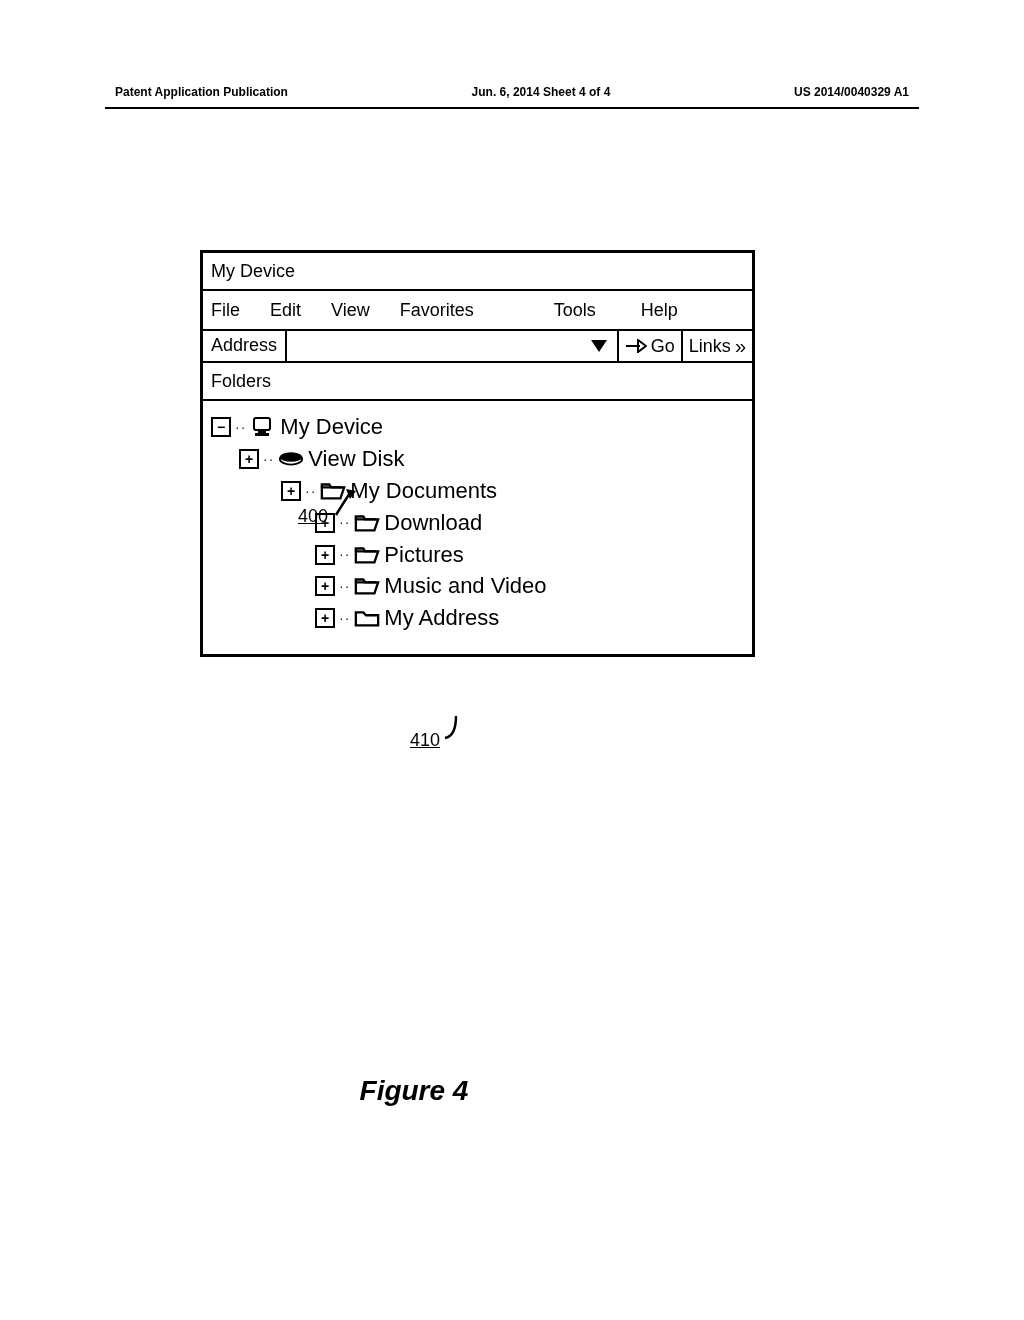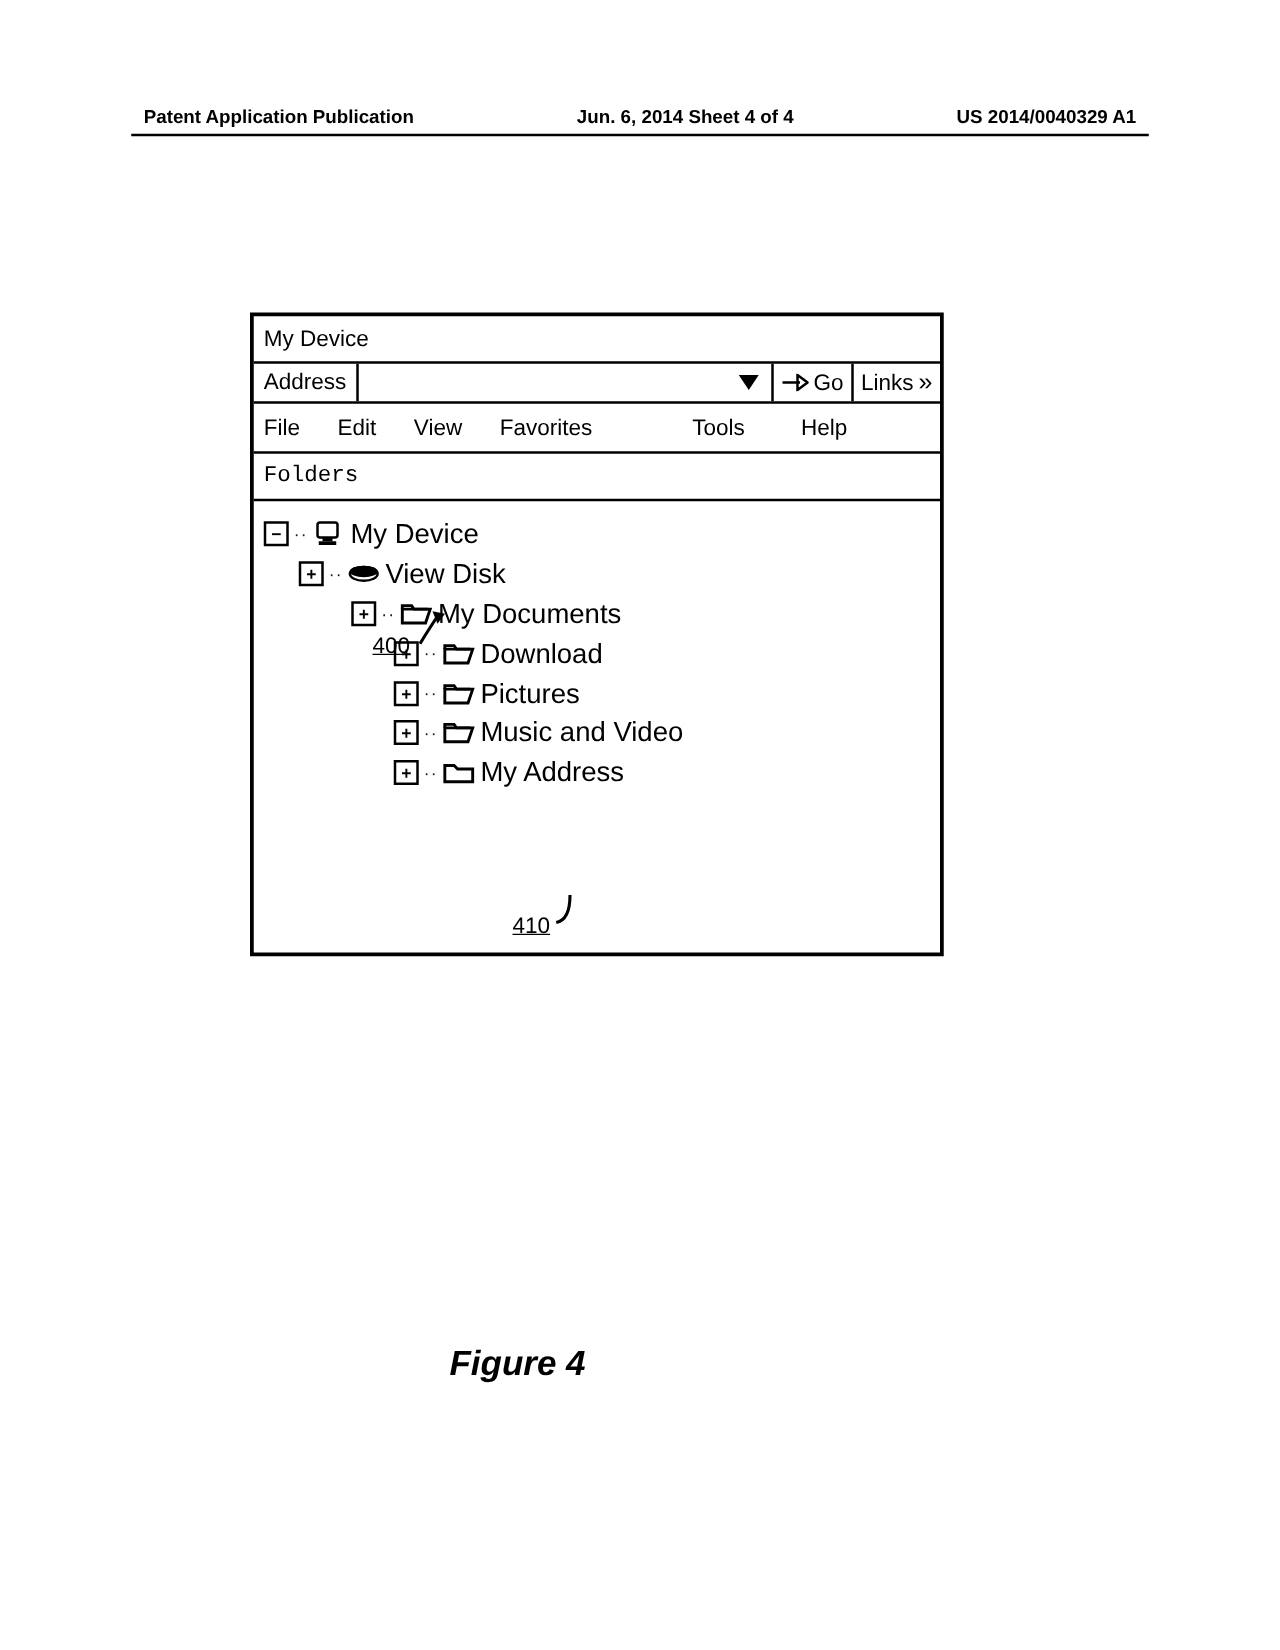--- a/index.html
+++ b/index.html
@@ -12,36 +12,36 @@
     color: #000;
     position: relative;
   }
   .page-header {
     position: absolute;
     top: 85px;
     left: 115px;
     right: 115px;
     display: flex;
     justify-content: space-between;
-    font-size: 15px;
+    font-size: 12px;
     font-weight: bold;
   }
   .page-header .hl {
     position: absolute;
     top: 22px;
     left: -10px;
     right: -10px;
     border-top: 2px solid #000;
   }
   .window {
     position: absolute;
     top: 250px;
     left: 200px;
     width: 555px;
-    height: 515px;
+    height: 407px;
     border: 3px solid #000;
     box-sizing: border-box;
     background: #fff;
   }
   .row {
     border-bottom: 2px solid #000;
     padding: 4px 8px;
     font-size: 18px;
     display: flex;
     align-items: center;
@@ -62,21 +62,21 @@
     border-right: 2px solid #000;
     display:flex; align-items:center;
     padding: 0 6px;
     gap:4px;
   }
   .links-box {
     display:flex; align-items:center;
     padding: 0 6px;
     gap:4px;
   }
-  .folders-row { height: 28px; font-family: Liberation Mono, monospace; }
+  .folders-row { height: 28px; }
   .tree {
     padding: 10px 8px 8px 8px;
     font-size: 22px;
     font-weight: 500;
     line-height: 1.45;
   }
   .tree-node {
     display:flex;
     align-items:center;
     gap:4px;
@@ -119,49 +119,49 @@
 <div class="page-header">
   <span>Patent Application Publication</span>
   <span>Jun. 6, 2014  Sheet 4 of 4</span>
   <span>US 2014/0040329 A1</span>
   <div class="hl"></div>
 </div>
 
 <div class="window">
   <div class="row title-row">My Device</div>
 
-  <div class="row addr-row">
-    <div class="addr-label">Address</div>
-    <div class="addr-field">
-      <svg width="20" height="16" viewBox="0 0 20 16">
-          <polygon points="2,2 18,2 10,14" fill="#000"></polygon>
-        </svg>
-    </div>
-    <div class="go-box">
-      <svg width="22" height="14" viewBox="0 0 22 14">
-          <line x1="1" y1="7" x2="15" y2="7" stroke="#000" stroke-width="2"></line>
-          <polygon points="13,1 21,7 13,13" fill="none" stroke="#000" stroke-width="2"></polygon>
-        </svg>
-      <span>Go</span>
-    </div>
-    <div class="links-box">
-      <span>Links</span>
-      <span style="font-size:20px;">»</span>
-    </div>
-  </div>
-
   <div class="row menu-row">
     <span>File</span>
     <span>Edit</span>
     <span>View</span>
     <span style="margin-right:80px;">Favorites</span>
     <span style="margin-right:45px;">Tools</span>
     <span>Help</span>
   </div>
 
+  <div class="row addr-row">
+    <div class="addr-label">Address</div>
+    <div class="addr-field">
+      <svg width="20" height="16" viewBox="0 0 20 16">
+          <polygon points="2,2 18,2 10,14" fill="#000"></polygon>
+        </svg>
+    </div>
+    <div class="go-box">
+      <svg width="22" height="14" viewBox="0 0 22 14">
+          <line x1="1" y1="7" x2="15" y2="7" stroke="#000" stroke-width="2"></line>
+          <polygon points="13,1 21,7 13,13" fill="none" stroke="#000" stroke-width="2"></polygon>
+        </svg>
+      <span>Go</span>
+    </div>
+    <div class="links-box">
+      <span>Links</span>
+      <span style="font-size:20px;">»</span>
+    </div>
+  </div>
+
   <div class="row folders-row">Folders</div>
 
   <div class="tree">
 
     <div class="tree-node" style="margin-left:0;">
       <span class="expander">−</span>
       <span class="dots">··</span>
       <span class="icon">
         <svg width="24" height="22" viewBox="0 0 24 22">
             <rect x="3" y="2" width="16" height="12" rx="2" fill="none" stroke="#000" stroke-width="2"></rect>

